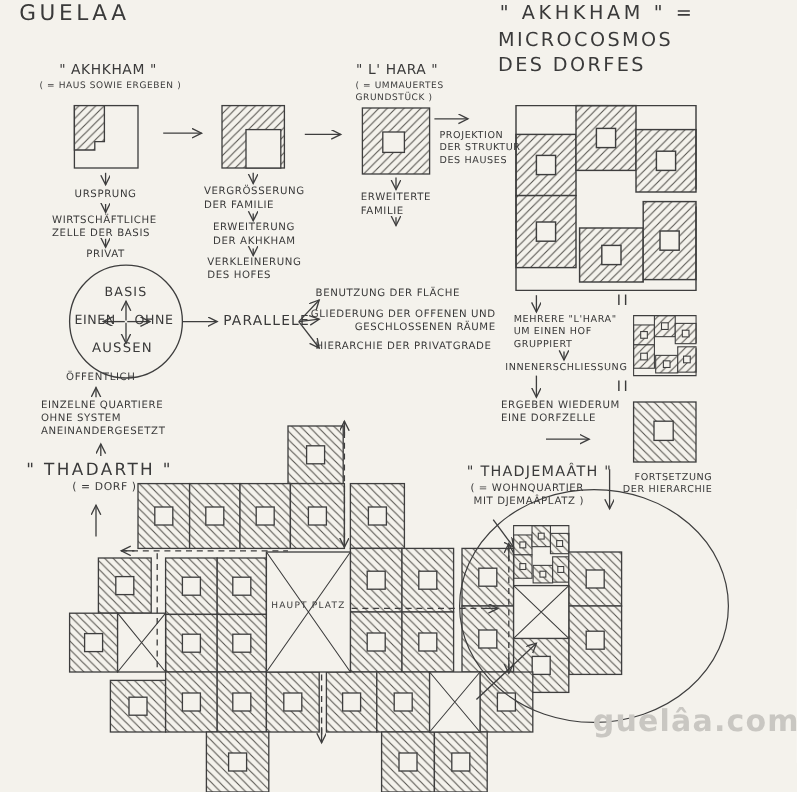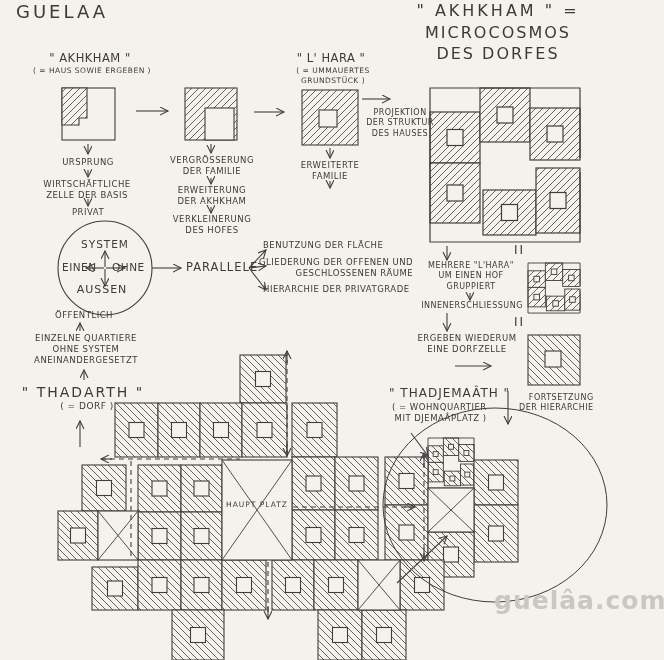--- a/index.html
+++ b/index.html
@@ -1,20 +1,20 @@
 <!DOCTYPE html>
 <html><head>
 <meta charset="utf-8">
 <style>
   html,body{margin:0;padding:0}
   .canvas{position:relative;width:664px;height:660px;background:#f4f2ec;overflow:hidden;
           font-family:"DejaVu Sans",sans-serif;color:#3a3a3a}
   svg{position:absolute;left:0;top:0}
   .lbl{position:absolute;white-space:pre-line;line-height:1.3;letter-spacing:.5px;
-       text-align:center;color:#3a3a3a}
+       text-align:left;color:#3a3a3a}
   .ctr{transform:translateX(-50%)}
   .la{text-align:right}
   .title{letter-spacing:3px}
   .wm{font-weight:bold;letter-spacing:1px;color:#c9c7c2;text-align:left}
 </style>
 </head>
 <body>
 
 <div class="canvas">
 
@@ -248,21 +248,21 @@
 
   <div class="lbl ctr" style="left:331px;top:51px;font-size:11.5px">" L' HARA "</div>
   <div class="lbl ctr" style="left:333px;top:66px;font-size:7.5px">( = UMMAUERTES
 GRUNDSTÜCK )</div>
   <div class="lbl ctr" style="left:400px;top:108px;font-size:8px">PROJEKTION
 DER  STRUKTUR
 DES  HAUSES</div>
   <div class="lbl ctr" style="left:330px;top:160px;font-size:8.5px">ERWEITERTE
 FAMILIE</div>
 
-  <div class="lbl ctr" style="left:105px;top:238px;font-size:10.5px;letter-spacing:1px">SYSTEM</div>
+  <div class="lbl ctr" style="left:105px;top:238px;font-size:10.5px;letter-spacing:1px">BASIS</div>
   <div class="lbl la" style="left:62px;top:261px;font-size:10.5px">EINEN</div>
   <div class="lbl la" style="left:112px;top:261px;font-size:10.5px">OHNE</div>
   <div class="lbl ctr" style="left:102px;top:283px;font-size:11px;letter-spacing:1px">AUSSEN</div>
   <div class="lbl la" style="left:186px;top:260px;font-size:11.5px;letter-spacing:1px">PARALLELE</div>
   <div class="lbl la" style="left:263px;top:240px;font-size:8.5px">BENUTZUNG  DER  FLÄCHE</div>
   <div class="lbl la" style="left:259px;top:257px;font-size:8.5px">GLIEDERUNG  DER  OFFENEN  UND
 GESCHLOSSENEN  RÄUME</div>
   <div class="lbl la" style="left:263px;top:284px;font-size:8.5px">HIERARCHIE  DER  PRIVATGRADE</div>
 
   <div class="lbl ctr" style="left:84px;top:310px;font-size:8.5px">ÖFFENTLICH</div>

